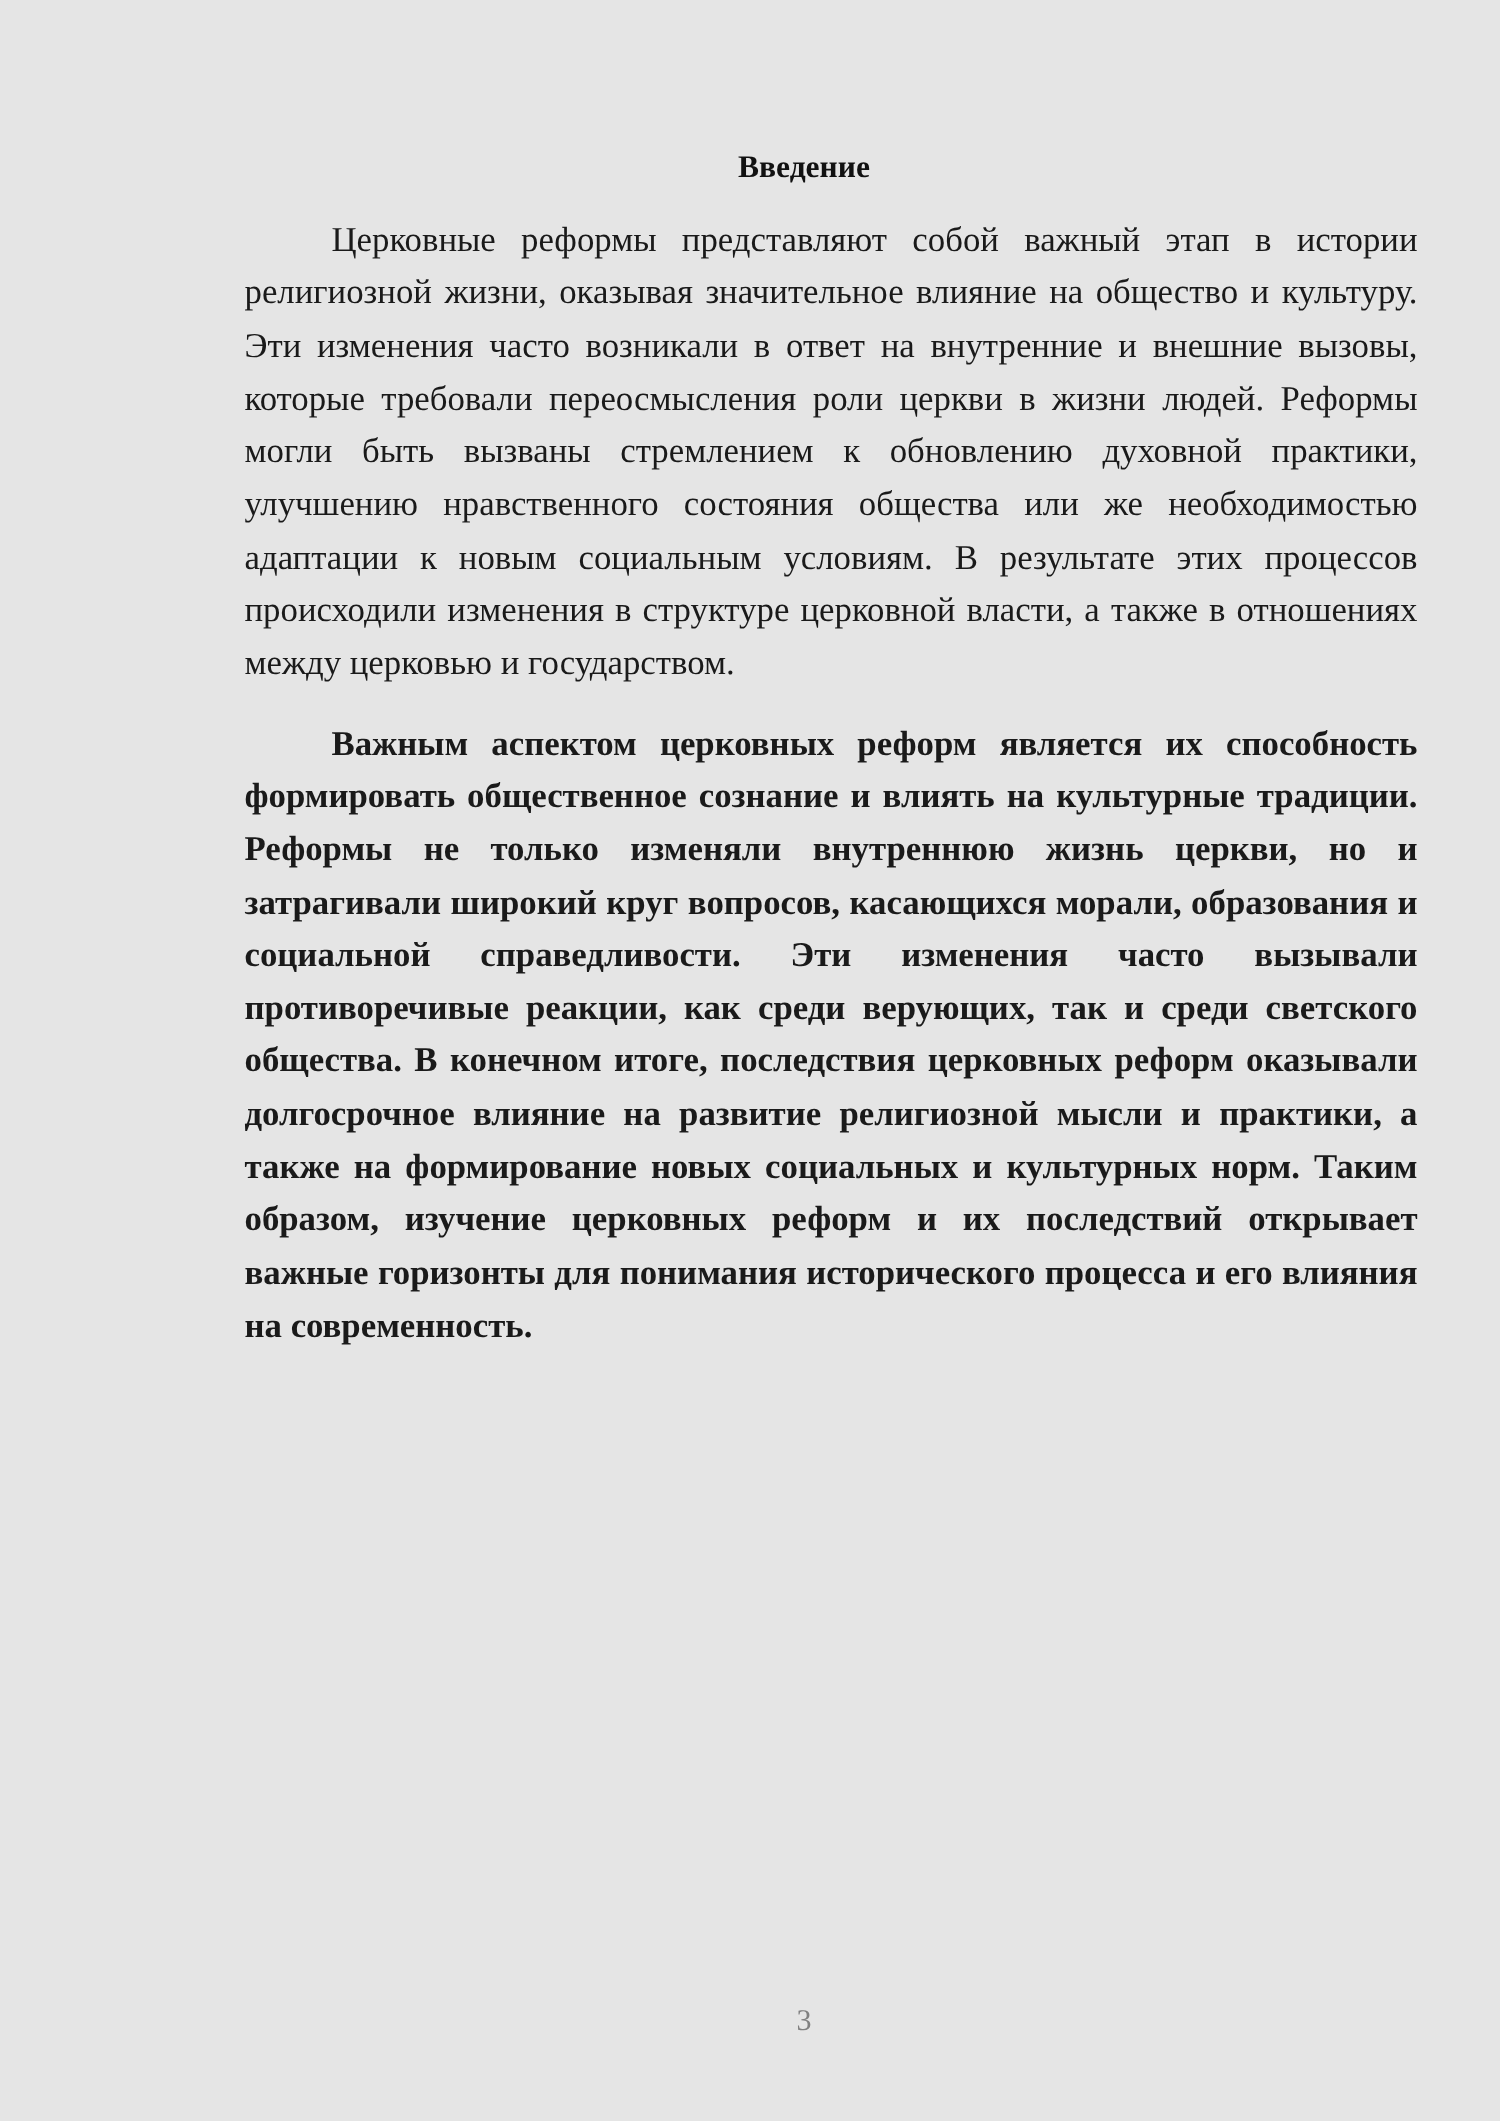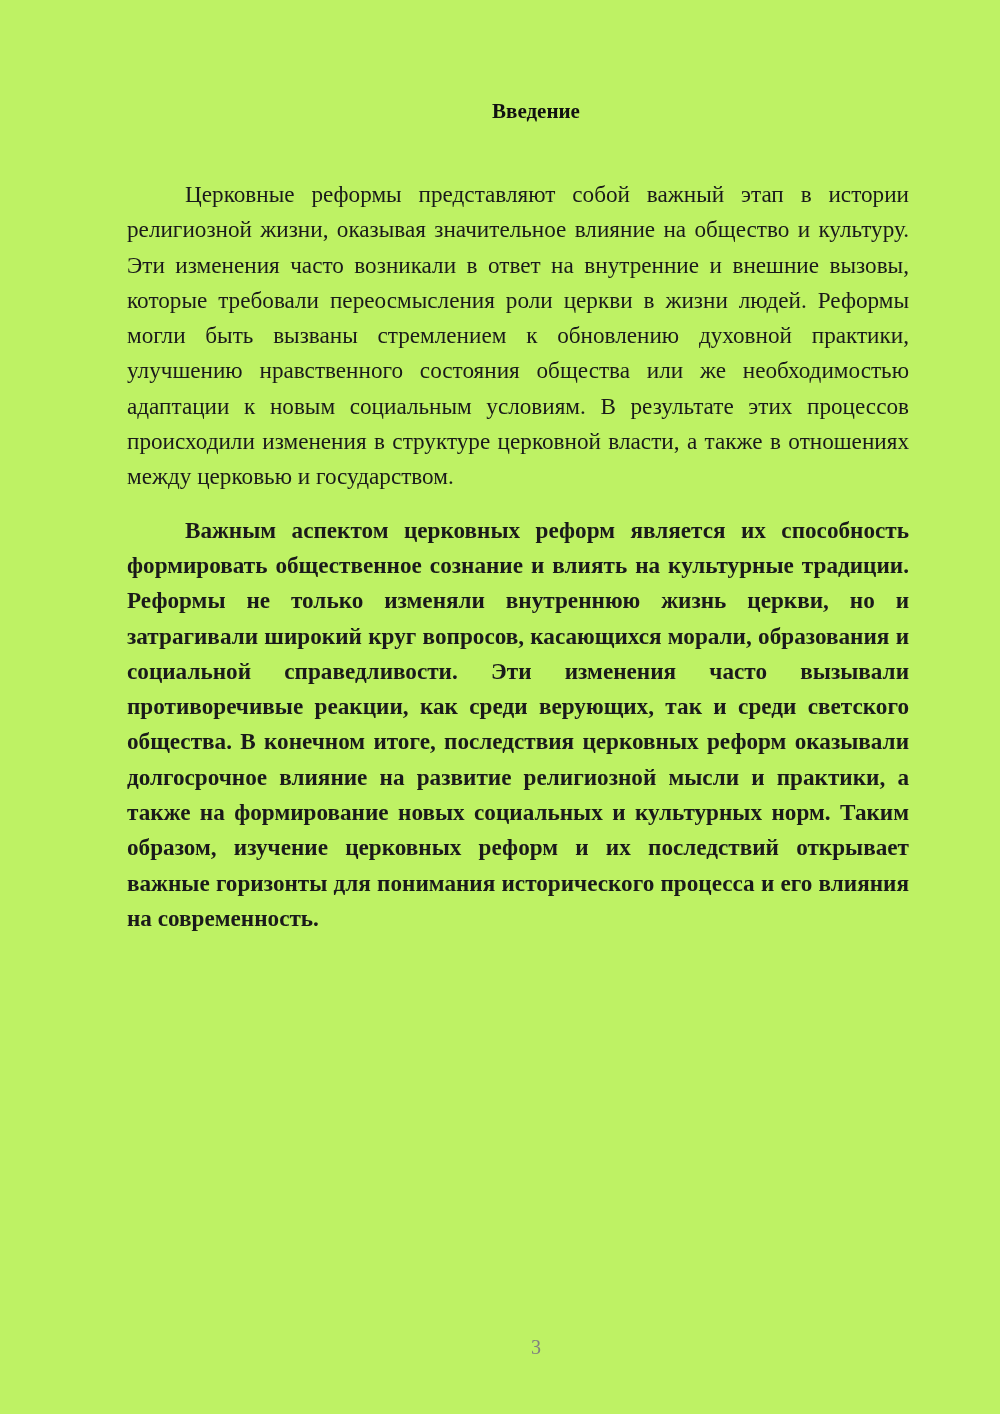--- a/index.html
+++ b/index.html
@@ -13,39 +13,38 @@
       position: relative;
       overflow: hidden;
       font-family: "Liberation Serif", "DejaVu Serif", serif;
       color: #1a1a1a;
     }
     .page {
       position: absolute;
       left: 0; top: 0;
       width: 1000px;
       height: 1414px;
-      background: #bef264;
+      background: #e5e5e5;
     }
     .heading {
       position: absolute;
       top: 98px;
       left: 145px;
       width: 782px;
       text-align: center;
       font-weight: bold;
       font-size: 21px;
       line-height: 26px;
       color: #111;
     }
     .body-text {
       position: absolute;
-      left: 127px;
+      left: 163px;
       width: 782px;
       top: 143px;
-      margin-top: 34px;
     }
     .para {
       margin: 0;
       font-size: 23.2px;
       line-height: 35.3px;
       text-align: justify;
       text-indent: 58px;
       hyphens: none;
       color: #1a1a1a;
     }

